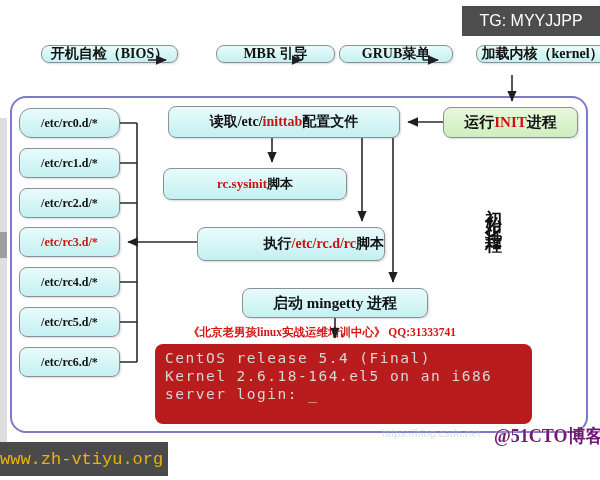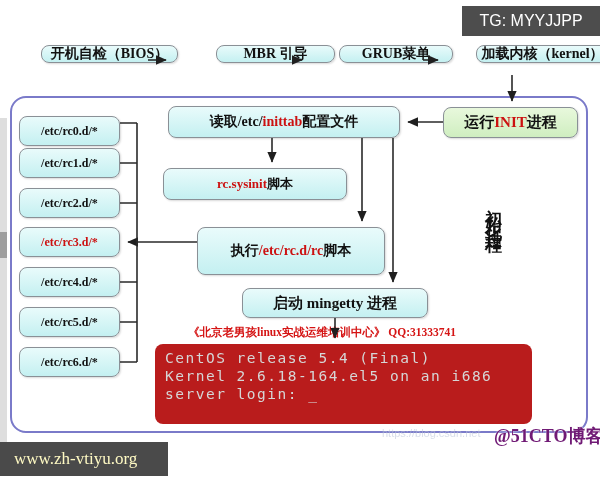--- a/index.html
+++ b/index.html
@@ -3,42 +3,42 @@
 <meta charset="utf-8">
 <style>
   html,body{margin:0;padding:0;background:#fff;}
   #stage{position:relative;width:600px;height:480px;background:#ffffff;overflow:hidden;
          font-family:"Liberation Serif","DejaVu Serif",serif;}
   .abs{position:absolute;}
   
   .tg-badge{left:462px;top:6px;width:138px;height:30px;background:#4d4d4d;color:#fff;
             font-family:"Liberation Sans","DejaVu Sans",sans-serif;font-size:16px;
             display:flex;align-items:center;justify-content:center;}
-  .site-badge{left:0;top:442px;width:168px;height:34px;background:#4a4a4a;color:#fef9c3;
-              font-family:Liberation Serif, serif;font-size:17px;
-              display:flex;align-items:center;padding-left:14px;box-sizing:border-box;}
+  .site-badge{left:0;top:442px;width:168px;height:34px;background:#4a4a4a;color:#eab308;
+              font-family:Liberation Mono, monospace;font-size:17px;
+              display:flex;align-items:center;box-sizing:border-box;}
   
   .cbox{background:linear-gradient(#e9fbfb,#c4f0f1);border:1.5px solid #8a9096;border-radius:8px;
         display:flex;align-items:center;justify-content:center;font-weight:bold;color:#111;
         box-shadow:1px 1px 2px rgba(0,0,0,0.15);box-sizing:border-box;}
   .top-box{top:45px;height:18px;font-size:14px;margin-left:31px;}
   
   .container{left:10px;top:96px;width:578px;height:337px;border:2px solid #7a7ac9;
              border-radius:16px;background:#fff;box-sizing:border-box;}
   .scroll-strip{left:0;top:118px;width:7px;height:326px;background:#dedede;}
   .scroll-handle{left:0;top:232px;width:7px;height:26px;background:#9e9e9e;}
   
   .rc-box{left:19px;width:101px;height:30px;font-size:12px;}
   .rc-box.hl{color:#cc1111;}
   
   .read-box{left:168px;top:106px;width:232px;height:32px;font-size:14px;}
   .init-box{left:443px;top:107px;width:135px;height:31px;font-size:15px;
             background:linear-gradient(#e8f8dc,#cfeec0);}
   .sysinit-box{left:163px;top:168px;width:184px;height:32px;font-size:13px;}
-  .rcscript-box{left:197px;top:227px;width:188px;height:48px;font-size:14px;}
+  .rcscript-box{left:197px;top:227px;width:188px;height:34px;font-size:14px;justify-content:flex-end;}
   .mingetty-box{left:242px;top:288px;width:186px;height:30px;font-size:15px;justify-content:center;}
   .red{color:#cc1111;}
   
   .side-label{left:482px;top:196px;height:140px;writing-mode:vertical-rl;text-orientation:upright;
               font-size:17px;font-weight:bold;letter-spacing:7px;color:#111;}
   
   .promo{left:188px;top:325px;width:330px;font-size:11.5px;font-weight:bold;color:#d51414;
          white-space:nowrap;}
   
   .terminal{left:155px;top:344px;width:377px;height:80px;background:#b91c1c;border-radius:8px;
@@ -72,21 +72,21 @@
     <span>GRUB菜单</span>
   </div>
   <div class="abs cbox top-box" style="left:445px;width:133px;">
     <span>加载内核（kernel）</span>
   </div>
 
   <div class="abs container"></div>
   <div class="abs scroll-strip"></div>
   <div class="abs scroll-handle"></div>
 
-  <div class="abs cbox rc-box" style="top:116px;">
+  <div class="abs cbox rc-box" style="top:108px;border-radius:12px;">
     <span>/etc/rc0.d/*</span>
   </div>
   <div class="abs cbox rc-box" style="top:148px;">
     <span>/etc/rc1.d/*</span>
   </div>
   <div class="abs cbox rc-box" style="top:188px;">
     <span>/etc/rc2.d/*</span>
   </div>
   <div class="abs cbox rc-box hl" style="top:227px;">
     <span>/etc/rc3.d/*</span>

